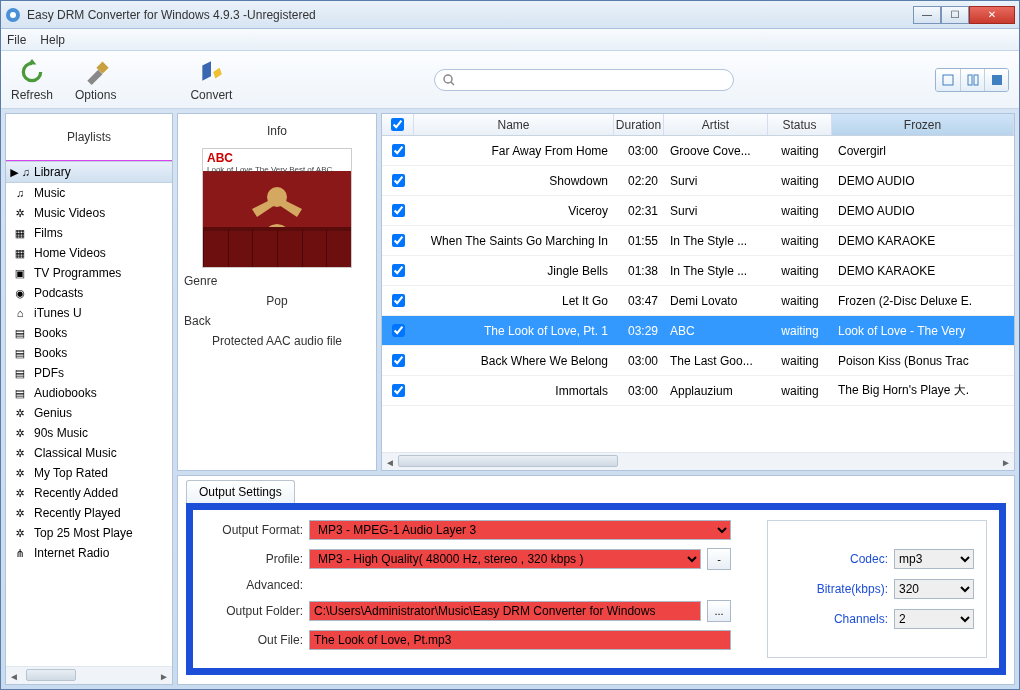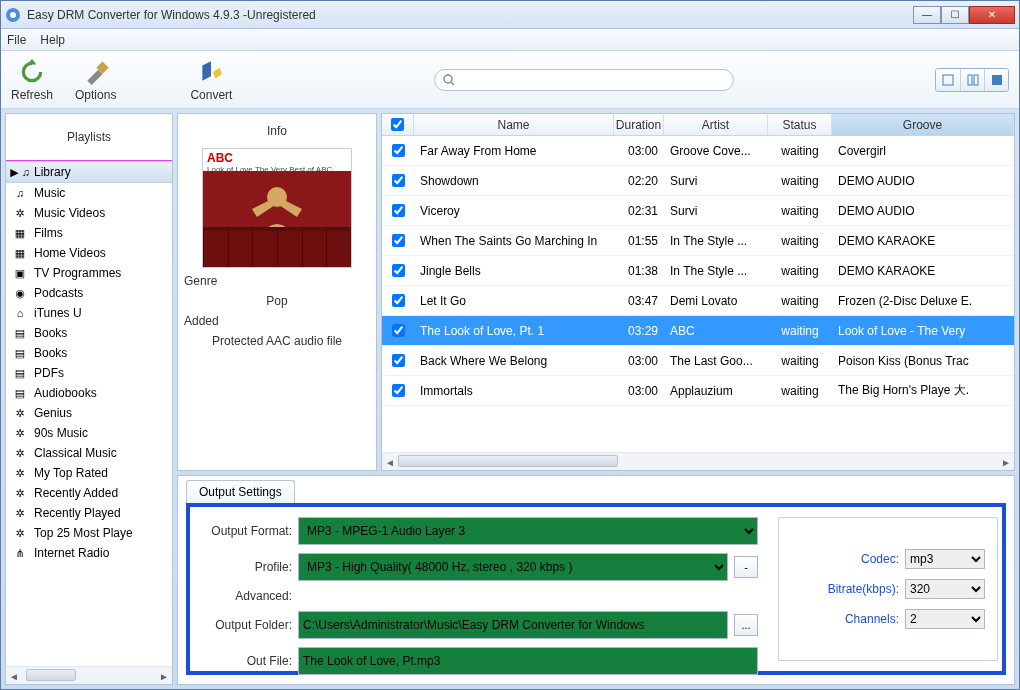--- a/index.html
+++ b/index.html
@@ -51,33 +51,33 @@
 .tablewrap { flex:1; background:#fff; border:1px solid #b0c4de; display:flex; flex-direction:column; min-width:0; }
 .thead { display:flex; height:22px; background:linear-gradient(#fcfdff,#eaf0f7); border-bottom:1px solid #c8d4e0; }
 .thead .cell { border-right:1px solid #d4def0; display:flex; align-items:center; justify-content:center; color:#333; overflow:hidden; white-space:nowrap; cursor:default; }
 .thead .cell.sorted { background:linear-gradient(#d0e4f8,#b8d4ec); }
 .tbody { flex:1; overflow:hidden; }
 .trow { display:flex; height:30px; border-bottom:1px solid #f0f0f0; align-items:center; }
 .trow.sel { background:#3399ff; color:#fff; }
 .trow .cell { overflow:hidden; white-space:nowrap; text-overflow:ellipsis; padding:0 6px; }
 .trow .cell.chk { display:flex; align-items:center; justify-content:center; padding:0; }
 .trow .cell.chk input, .thead .cell.chk input { margin:0; }
-.col-chk{width:32px; flex-shrink:0;} .col-name{width:200px;} .col-dur{width:50px; text-align:right;} .col-artist{width:104px;} .col-status{width:64px; text-align:center;} .col-album{flex:1;}
+.col-chk{width:32px; flex-shrink:0;} .col-name{width:200px;text-align:right;} .col-dur{width:50px; text-align:right;} .col-artist{width:104px;} .col-status{width:64px; text-align:center;} .col-album{flex:1;}
 .thscroll { height:18px; background:#f0f4f8; border-top:1px solid #e0e8f0; position:relative; }
 .thscroll .thumb { position:absolute; left:16px; top:2px; width:220px; height:12px; background:linear-gradient(#e8eef4,#d0dae4); border:1px solid #b8c4d0; border-radius:2px;}
 .thscroll .arrL,.thscroll .arrR{ position:absolute; top:0; width:16px; height:18px; display:flex; align-items:center; justify-content:center; font-size:10px; color:#666;}
 .thscroll .arrL{left:0;} .thscroll .arrR{right:0;}
 .lower { height: 210px; background:#fff; border:1px solid #b0c4de; padding:4px 8px 8px 8px; }
 .tabs { display:flex; }
 .tab { padding:4px 12px; border:1px solid #b8c4d0; border-bottom:none; background:linear-gradient(#fff,#eef4fa); border-radius:3px 3px 0 0; font-size:12px; }
-.tabbody { border:4px solid #1d4ed8; height: calc(100% - 24px); padding:10px 4px; display:flex; gap:20px; }
+.tabbody { border:7px solid #1d4ed8; height: calc(100% - 24px); padding:10px 12px; display:flex; gap:36px; }
 .leftform { flex:1; display:flex; flex-direction:column; gap:8px; }
 .frow { display:flex; align-items:center; gap:6px; }
 .frow .flabel { width:98px; text-align:right; color:#333; }
-.frow select, .frow input { flex:1; height:28px; border:1px solid #aab8c8; background:#15803d; padding:0 4px; font-size:12px; }
+.frow select, .frow input { flex:1; height:20px; border:1px solid #aab8c8; background:#ef4444; padding:0 4px; font-size:12px; }
 .frow .smallbtn { width:24px; height:22px; border:1px solid #aab8c8; background:linear-gradient(#fff,#e8eff6); display:flex; align-items:center; justify-content:center; font-size:11px; }
 .rightform { width:220px; border:1px solid #c8d4e0; padding:10px 12px; display:flex; flex-direction:column; gap:10px; justify-content:center; }
 .rightform .rrow { display:flex; align-items:center; gap:6px; }
 .rightform .rlabel { flex:1; text-align:right; color:#1d4ed8; }
 .rightform select { width:80px; height:20px; border:1px solid #aab8c8; font-size:12px; }
 </style>
 </head>
 <body>
 
 <div class="window">
@@ -268,34 +268,34 @@
                 <div class="seat"></div>
                 <div class="seat"></div>
                 <div class="seat"></div>
                 <div class="seat"></div>
                 <div class="seat"></div>
                 <div class="seat"></div>
               </div>
           </div>
           <div class="lblhead">Genre</div>
           <div class="lblrow">Pop</div>
-          <div class="lblhead">Added</div>
+          <div class="lblhead">Back</div>
           <div class="kind">Protected AAC audio file</div>
         </div>
 
         <div class="tablewrap">
           <div class="thead">
             <div class="cell chk col-chk">
                 <input type="checkbox" checked="" style="">
               </div>
             <div class="cell col-name">Name</div>
             <div class="cell col-dur">Duration</div>
             <div class="cell col-artist">Artist</div>
             <div class="cell col-status">Status</div>
-            <div class="cell col-album sorted">Groove</div>
+            <div class="cell col-album sorted">Frozen</div>
           </div>
           <div class="tbody" id="tbody">
               <div class="trow">
                 <div class="cell chk col-chk">
                   <input type="checkbox" checked="" style="">
                 </div>
                 <div class="cell col-name">Far Away From Home</div>
                 <div class="cell col-dur">03:00</div>
                 <div class="cell col-artist">Groove Cove...</div>
                 <div class="cell col-status">waiting</div>

